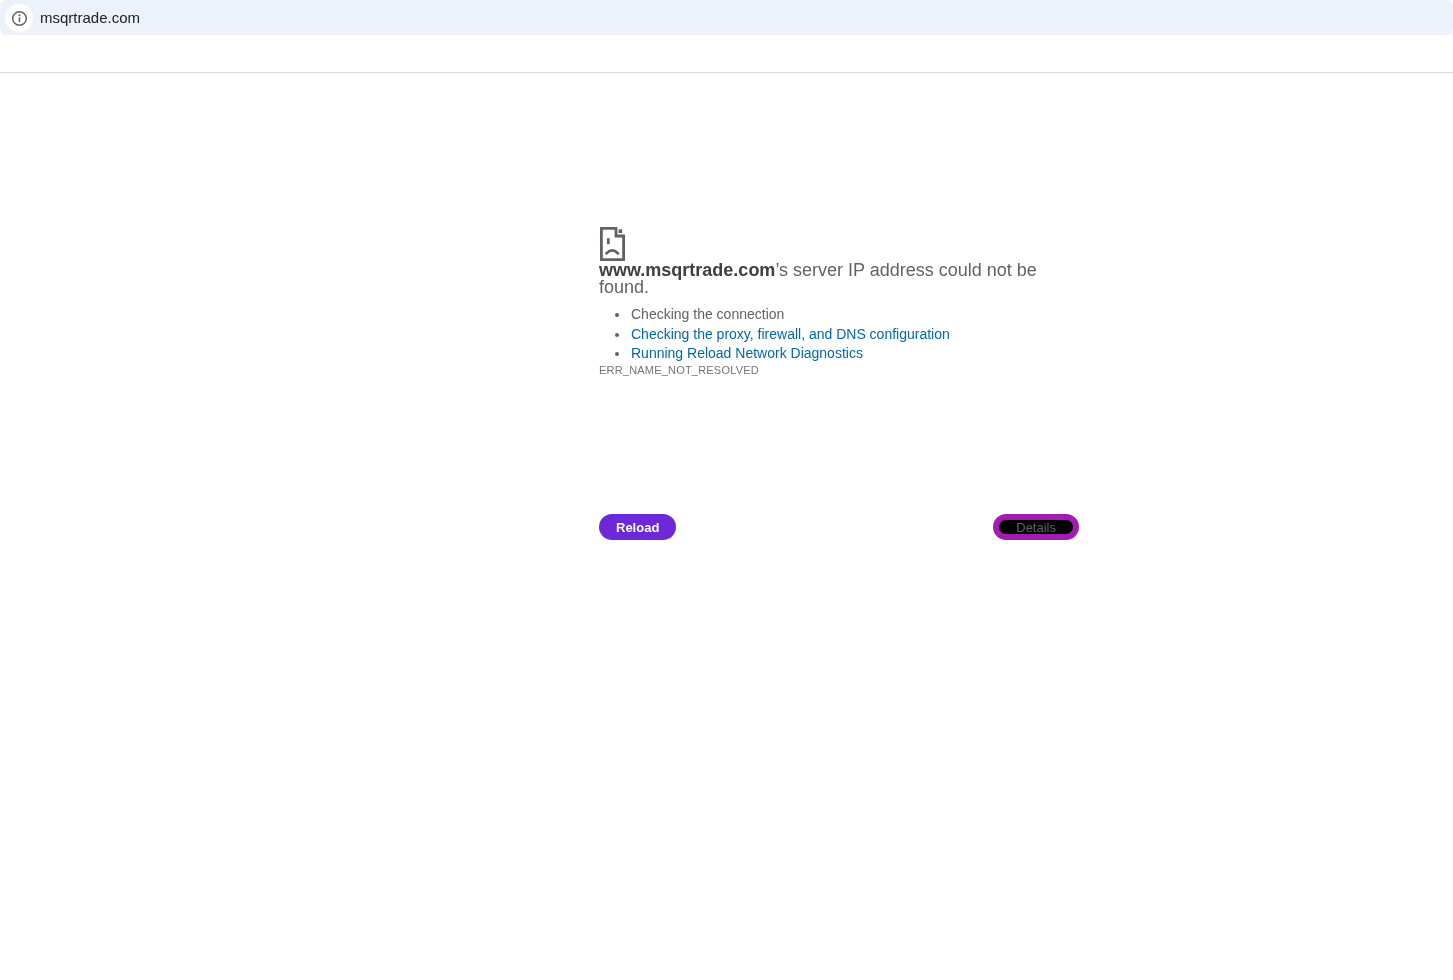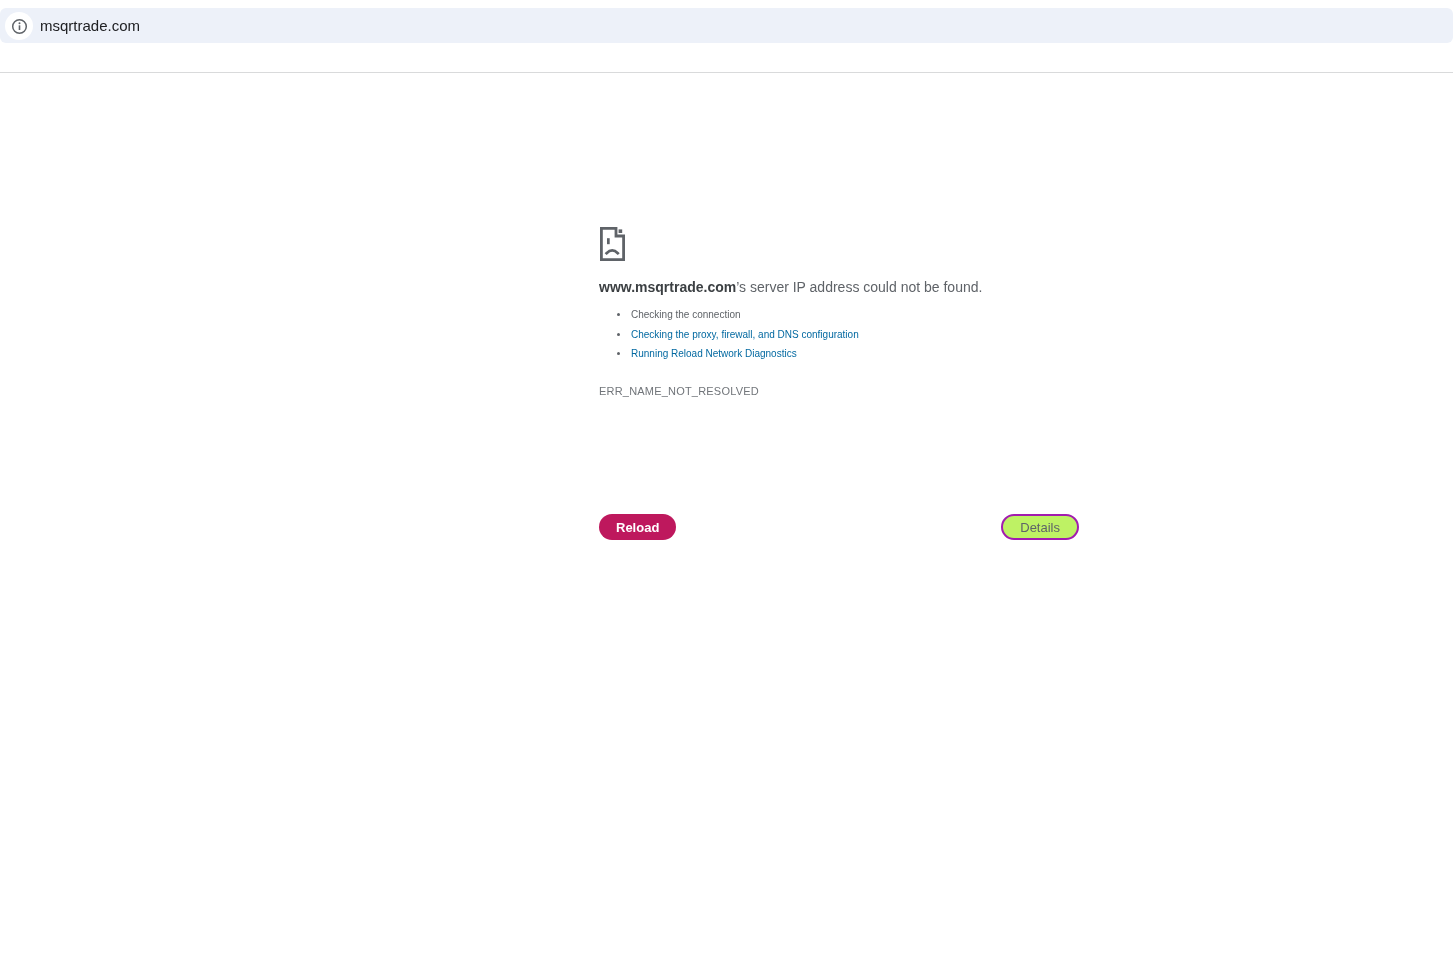--- a/index.html
+++ b/index.html
@@ -7,21 +7,21 @@
     width: 1453px; height: 980px;
     background: #ffffff;
     font-family: "Liberation Sans", "DejaVu Sans", sans-serif;
     overflow: hidden;
     position: relative;
   }
 
   
   .toolbar {
     position: absolute;
-    top: 8px; left: 0;
+    top: 0; left: 0;
     width: 1453px; height: 35px;
     background: #edf1f9;
     border-radius: 6px;
   }
   .site-info-chip {
     position: absolute;
     left: 5px; top: 4px;
     width: 28px; height: 28px;
     border-radius: 50%;
     background: #ffffff;
@@ -56,48 +56,46 @@
   .sad-file { display: block; }
 
   .error-title {
     margin-top: 39px;
     font-size: 20px;
     font-weight: 700;
     color: #202124;
     letter-spacing: 0.1px;
   }
   .error-desc {
-    margin-top: 17px;
-    font-size: 14px;
+    font-size: 18px;
     color: #5f6368;
     line-height: 17px;
   }
   .error-desc b { color: #3c4043; font-weight: 700; }
 
   .try-label {
     margin-top: 21px;
     font-size: 13px;
     color: #5f6368;
   }
   .suggestions {
     margin-top: 9px;
     padding-left: 31px;
-    font-size: 10px;
+    font-size: 14px;
     color: #5f6368;
     line-height: 19.5px;
   }
   .suggestions li { padding-left: 1px; }
   .suggestions li.linked a {
     color: #0369a1;
     text-decoration: none;
     cursor: pointer;
   }
 
   .error-code {
-    margin-top: 21px;
     font-size: 11px;
     color: #71757a;
     letter-spacing: 0.2px;
   }
 
   .buttons-row {
     position: absolute;
     left: 599px; top: 514px;
     width: 480px;
     display: flex;
@@ -108,28 +106,28 @@
     height: 26px;
     padding: 0 17px;
     border-radius: 13px;
     font-family: "Liberation Sans", "DejaVu Sans", sans-serif;
     font-size: 13px;
     display: inline-flex;
     align-items: center;
     cursor: pointer;
   }
   .btn-primary {
-    background: #be185d;
+    background: #6d28d9;
     border: none;
     color: #ffffff;
     font-weight: 700;
   }
   .btn-secondary {
-    background: #bef264;
-    border: 2px solid #a21caf;
+    background: #000000;
+    border: 6px solid #a21caf;
     color: #5f6368;
     font-weight: 400;
     text-align: right;
   }
 </style>
 </head>
 <body>
 
 <div class="toolbar">
   <div class="site-info-chip">

